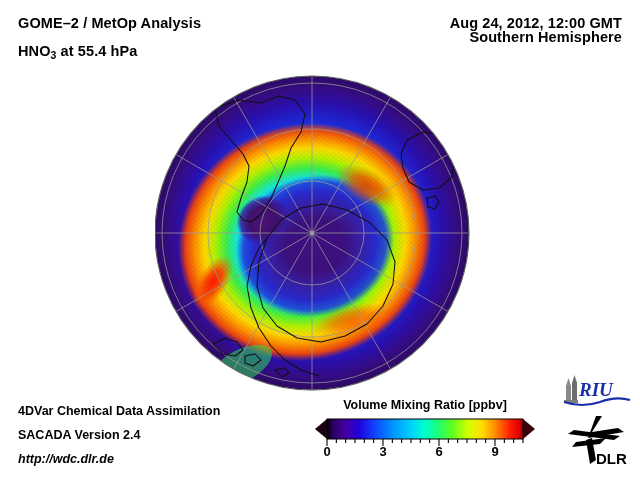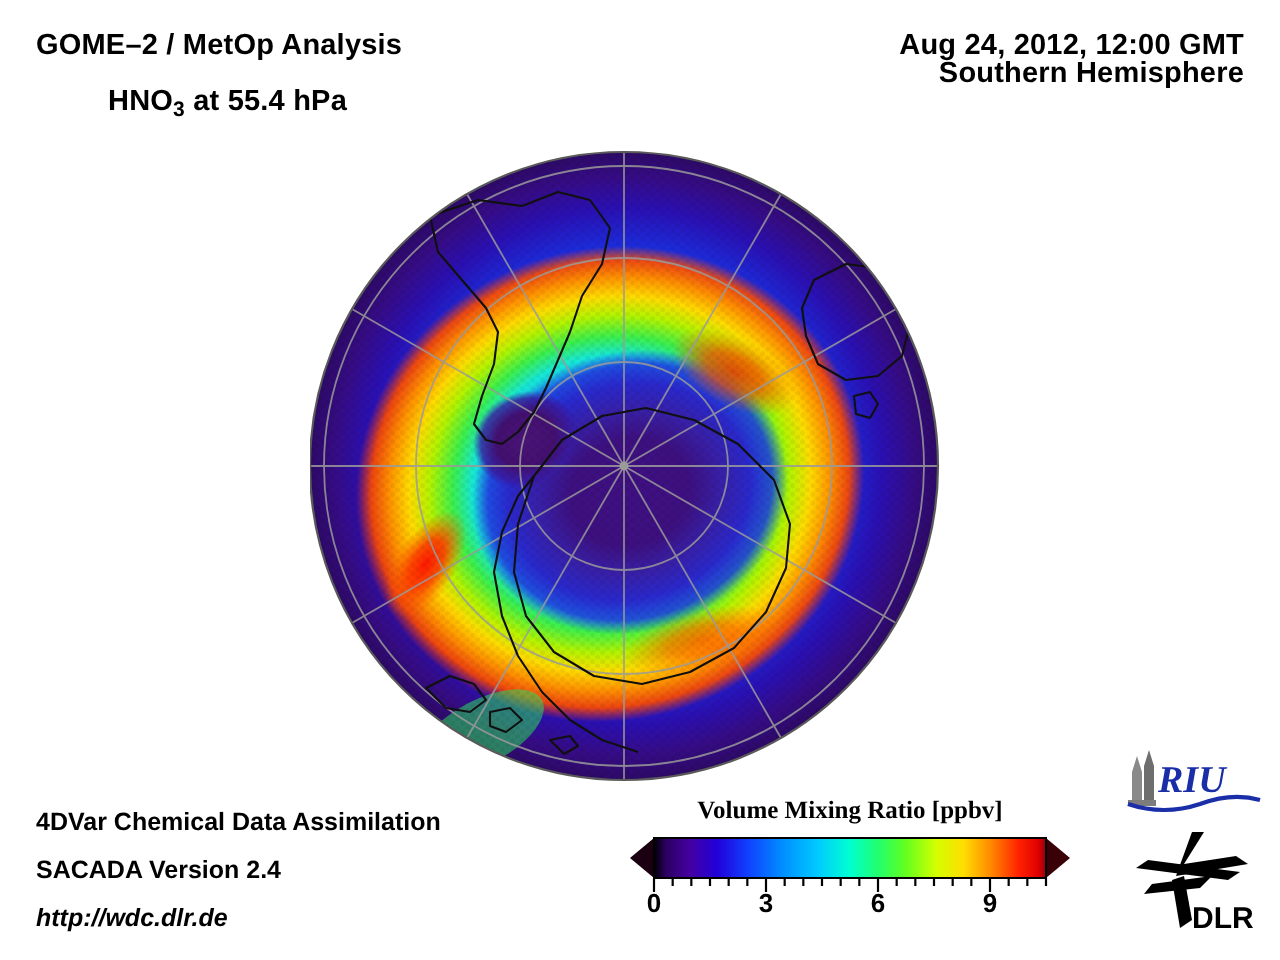--- a/index.html
+++ b/index.html
@@ -6,35 +6,35 @@
   body{
     width:640px;height:480px;
     background:#ffffff;
     font-family:"Liberation Sans",sans-serif;
     color:#000;
     position:relative;
     overflow:hidden;
   }
   .hdr{position:absolute;font-weight:bold;font-size:14.5px;letter-spacing:0.1px;white-space:nowrap;}
   #title-line1{left:18px;top:15px;text-align:right;}
-  #title-line2{left:18px;top:43px;margin-left:36px;}
+  #title-line2{left:18px;top:43px;}
   #date-line{right:18px;top:15px;}
   #hemi-line{right:18px;top:29px;text-align:left;}
   #title-line2 sub{font-size:10.5px;vertical-align:baseline;position:relative;top:3px;}
 
   #globe-wrap{position:absolute;left:155px;top:70px;width:315px;height:325px;}
 
   .foot{position:absolute;left:18px;font-weight:bold;font-size:12.5px;white-space:nowrap;}
   #foot-1{top:404px;text-align:center;}
   #foot-2{top:428px;}
   #foot-3{top:452px;font-style:italic;}
 
   #cb-block{position:absolute;left:305px;top:398px;width:240px;height:72px;}
   #cb-title{position:absolute;left:0;top:0;width:240px;text-align:center;
-            font-weight:bold;font-size:12.5px;white-space:nowrap;font-family:Liberation Serif, serif;}
+            font-weight:bold;font-size:12.5px;white-space:nowrap;}
   #cb-svg{position:absolute;left:0;top:19px;}
   .cb-tick-label{position:absolute;font-weight:bold;font-size:13px;top:46px;
                  transform:translateX(-50%);}
 
   #logo-riu{position:absolute;left:560px;top:374px;}
   #logo-dlr{position:absolute;left:566px;top:414px;}
 </style>
 </head>
 <body>
 

